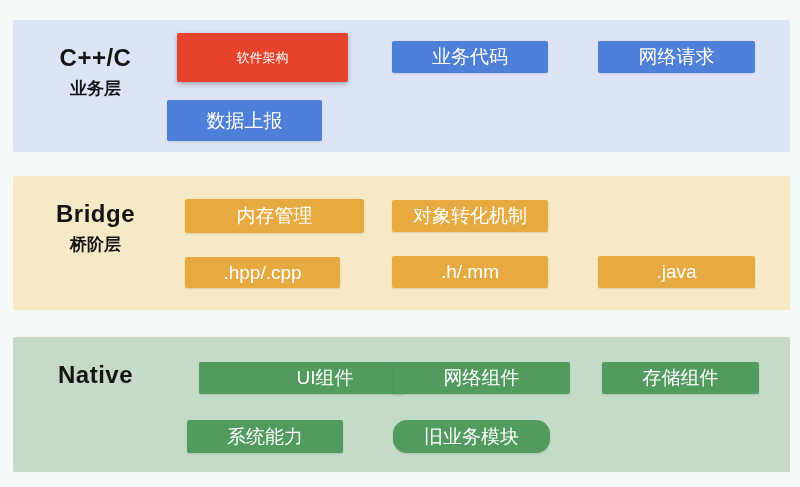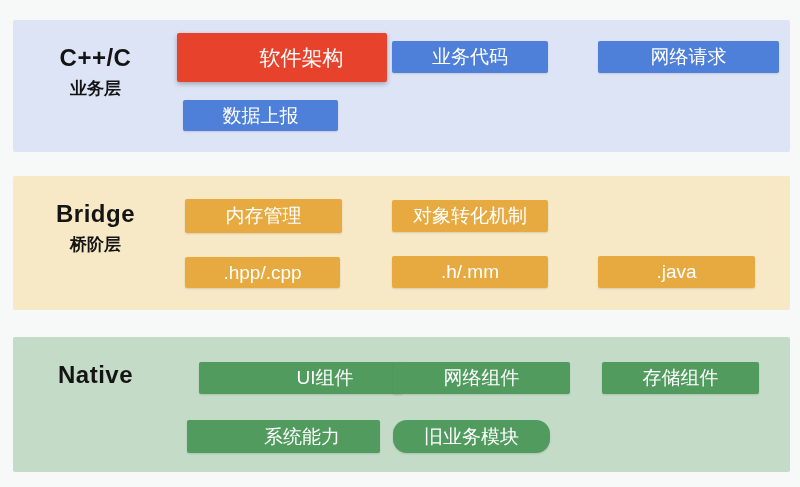--- a/index.html
+++ b/index.html
@@ -57,43 +57,43 @@
     position: absolute;
     display: flex;
     align-items: center;
     justify-content: center;
     color: var(--box_text, #ffffff);
     font-size: 19px;
     border-radius: 2px;
     box-shadow: 0 1px 2px rgba(0,0,0,0.12);
     white-space: nowrap;
   }
-  .box.red    { background: var(--box_red,    #e7432c); font-size: 21px; box-shadow: 0 2px 5px rgba(0,0,0,0.28); padding-left: 39px; }
+  .box.red    { background: var(--box_red,    #e7432c); font-size: 13px; box-shadow: 0 2px 5px rgba(0,0,0,0.28); }
   .box.blue   { background: var(--box_blue,   #4e7fd9); }
   .box.orange { background: var(--box_orange, #e7aa41); }
   .box.green  { background: var(--box_green,  #519b5f); }
 
   
   .p-arch    { left: 164px; top: 13px; width: 171px; height: 49px; }
   .p-bizcode { left: 379px; top: 21px; width: 156px; height: 32px; text-align: center; }
-  .p-netreq  { left: 585px; top: 21px; width: 181px; height: 32px; }
-  .p-report  { left: 170px; top: 80px; width: 155px; height: 31px; }
+  .p-netreq  { left: 585px; top: 21px; width: 157px; height: 32px; }
+  .p-report  { left: 154px; top: 80px; width: 155px; height: 41px; }
 
   
-  .p-mem     { left: 172px; top: 23px; width: 157px; height: 34px; }
+  .p-mem     { left: 172px; top: 23px; width: 179px; height: 34px; }
   .p-objconv { left: 379px; top: 24px; width: 156px; height: 32px; }
   .p-hppcpp  { left: 172px; top: 81px; width: 155px; height: 31px; }
   .p-hmm     { left: 379px; top: 80px; width: 156px; height: 32px; }
   .p-java    { left: 585px; top: 80px; width: 157px; height: 32px; }
 
   
   .p-ui      { left: 186px; top: 25px; width: 156px; height: 32px; padding-left: 48px; }
   .p-netcomp { left: 380px; top: 25px; width: 177px; height: 32px; }
   .p-storage { left: 589px; top: 25px; width: 157px; height: 32px; }
-  .p-syscap  { left: 174px; top: 83px; width: 156px; height: 33px; padding-left: 37px; }
+  .p-syscap  { left: 174px; top: 83px; width: 156px; height: 33px; }
   .p-legacy  { left: 380px; top: 83px; width: 157px; height: 33px; border-radius: 14px; }
 </style>
 </head>
 <body>
 
 <div class="stage">
 
   <section class="band band-business">
     <div class="band-label">
       <div class="band-title">C++/C</div>

